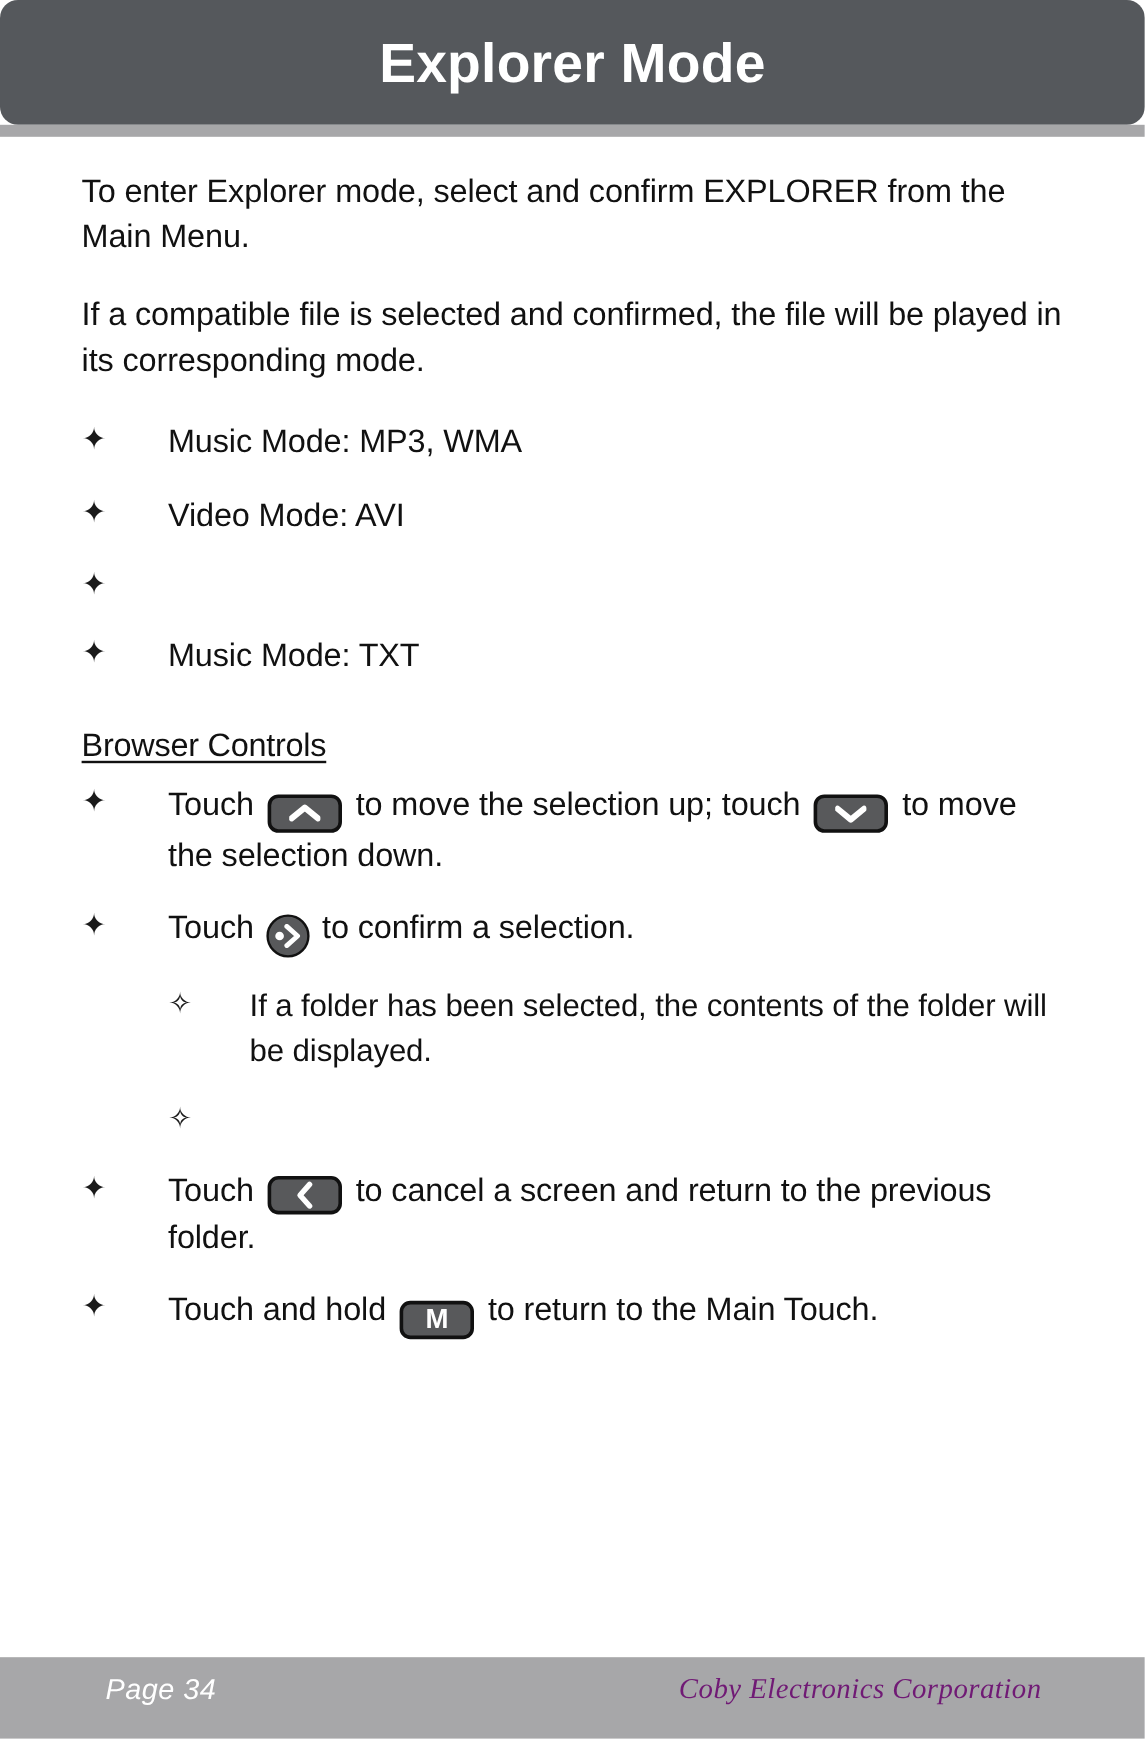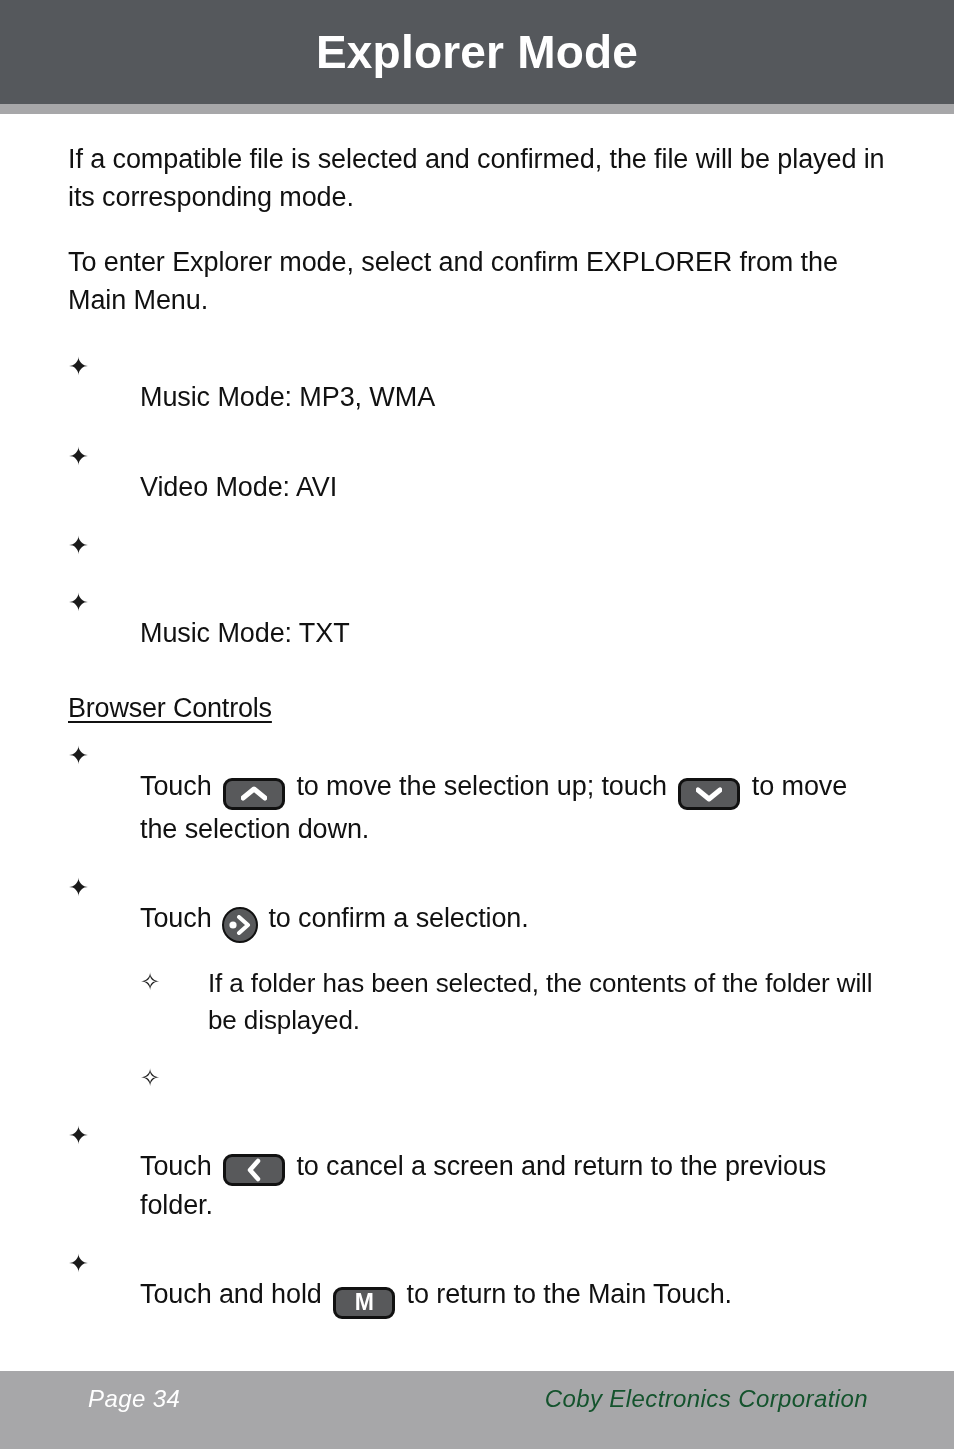--- a/index.html
+++ b/index.html
@@ -19,20 +19,21 @@
   
   .page-header {
     position: absolute;
     top: 0; left: 0;
     width: 954px;
     height: 104px;
     background: #55585c;
     display: flex;
     align-items: center;
     justify-content: center;
+    border-radius: 15px;
   }
   .page-header-title {
     color: #ffffff;
     font-size: 46px;
     font-weight: bold;
     letter-spacing: 0.2px;
     line-height: 1;
     font-family: "Liberation Sans", sans-serif;
   }
   .header-rule {
@@ -84,21 +85,20 @@
     letter-spacing: -0.1px;
   }
   .bullet .marker {
     flex: 0 0 72px;
     font-size: 25px;
     line-height: 1.42;
     color: #1a1a1a;
   }
   .bullet .btext {
     flex: 1 1 auto;
-    margin-top: 29px;
   }
 
   
   .subbullet {
     display: flex;
     align-items: flex-start;
     padding: 0 68px 0 140px;
     margin-bottom: 22px;
     font-size: 26px;
     line-height: 1.42;
@@ -158,56 +158,57 @@
     margin: 0 3px;
     box-sizing: border-box;
   }
 
   
   .page-footer {
     position: absolute;
     left: 0;
     bottom: 0;
     width: 954px;
-    height: 78px;
+    height: 68px;
     background: #a7a7a9;
   }
   .footer-page {
     position: absolute;
     left: 88px;
     top: 14px;
     color: #ffffff;
     font-style: italic;
     font-size: 24px;
     letter-spacing: 0.4px;
   }
   .footer-company {
     position: absolute;
     right: 86px;
     top: 14px;
-    color: #14532d;
+    color: #701a75;
     font-style: italic;
     font-size: 24px;
     letter-spacing: 0.4px;
+    font-family: Liberation Serif, serif;
   }
 </style>
 </head>
 <body>
 
 <div class="page-header">
   <div class="page-header-title">Explorer Mode</div>
 </div>
 <div class="header-rule"></div>
 
 <div class="content">
 
 
+  <p class="para">To enter Explorer mode, select and confirm EXPLORER from the Main Menu.</p>
+
   <p class="para">If a compatible file is selected and confirmed, the file will be played in its corresponding mode.</p>
-
-  <p class="para">To enter Explorer mode, select and confirm EXPLORER from the Main Menu.</p>
 
   <ul class="bullet-list top-gap">
     <li class="bullet">
       <span class="marker">✦</span>
       <span class="btext">Music Mode: MP3, WMA</span>
     </li>
     <li class="bullet">
       <span class="marker">✦</span>
       <span class="btext">Video Mode: AVI</span>
     </li>

